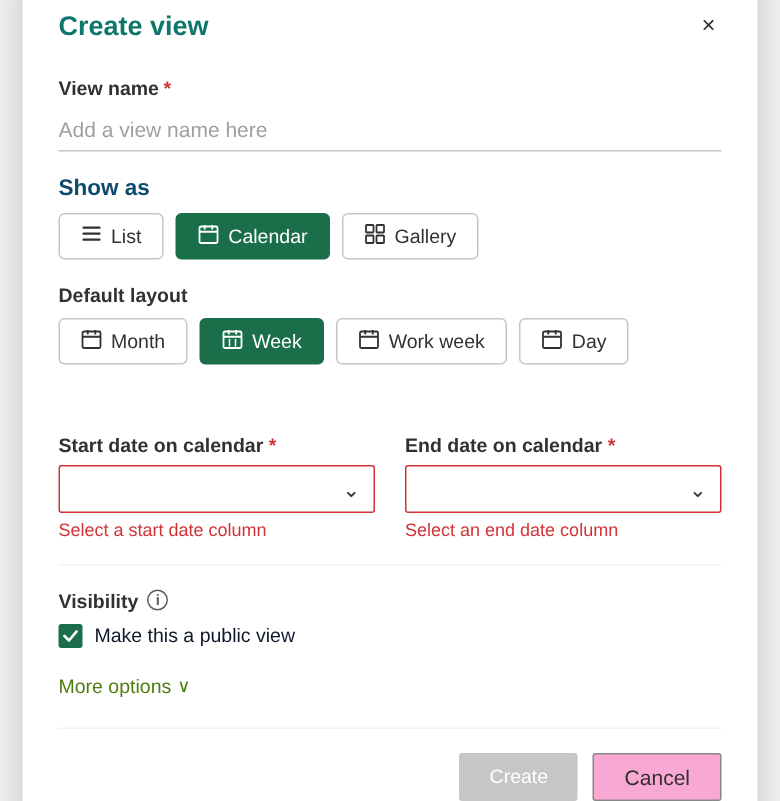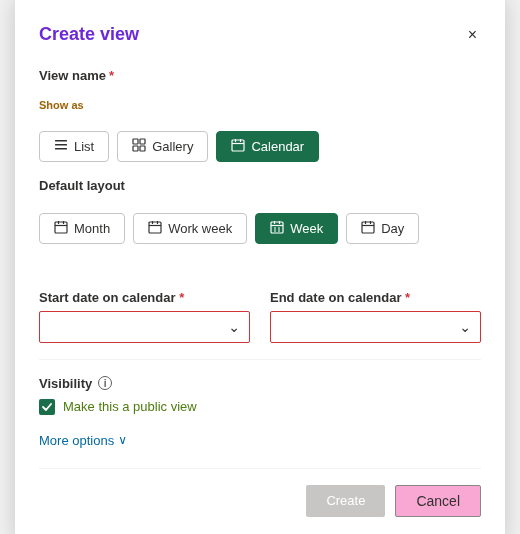--- a/index.html
+++ b/index.html
@@ -24,21 +24,21 @@
     }
     .dialog-header {
       display: flex;
       justify-content: space-between;
       align-items: center;
       margin-bottom: 20px;
     }
     .dialog-title {
       font-size: 18px;
       font-weight: 600;
-      color: #6d28d9;
+      color: #0f766e;
     }
     .close-btn {
       background: none;
       border: none;
       cursor: pointer;
       font-size: 16px;
       color: #323130;
       padding: 4px;
       display: flex;
       align-items: center;
@@ -62,44 +62,43 @@
       border-bottom: 1px solid #c8c6c4;
       padding: 6px 0;
       font-size: 14px;
       color: #605e5c;
       outline: none;
       background: transparent;
     }
     .view-name-input::placeholder { color: #a19f9d; }
 
     .show-as-label {
-      font-size: 11px;
-      font-weight: 600;
-      color: #a16207;
+      font-size: 15px;
+      font-weight: 600;
+      color: #0c4a6e;
       margin-bottom: 8px;
     }
     .btn-group {
       display: flex;
       gap: 8px;
       flex-wrap: wrap;
       margin-bottom: 4px;
     }
     .toggle-btn {
       display: flex;
       align-items: center;
       gap: 6px;
       padding: 6px 14px;
       border: 1px solid #c8c6c4;
       border-radius: 4px;
       background: #ffffff;
       cursor: pointer;
       font-size: 13px;
       color: #323130;
       font-family: inherit;
-      margin-top: 12px;
     }
     .toggle-btn.active {
       background: #1a6e4a;
       color: #ffffff;
       border-color: #1a6e4a;
     }
     .toggle-btn .btn-icon {
       font-size: 13px;
     }
 
@@ -193,27 +192,27 @@
       border-radius: 2px;
       display: flex;
       align-items: center;
       justify-content: center;
       cursor: pointer;
       flex-shrink: 0;
     }
     .checkbox-custom svg { display: block; }
     .checkbox-label {
       font-size: 13px;
-      color: #4d7c0f;
+      color: #0f172a;
     }
 
     .more-options-btn {
       background: none;
       border: none;
-      color: #0369a1;
+      color: #4d7c0f;
       font-size: 13px;
       cursor: pointer;
       display: flex;
       align-items: center;
       gap: 4px;
       padding: 0;
       font-family: inherit;
       margin-bottom: 20px;
     }
 
@@ -259,97 +258,98 @@
   <div class="dialog-header">
     <span class="dialog-title">Create view</span>
     <button class="close-btn">×</button>
   </div>
 
   <div class="field-section">
     <div class="field-label">
       <span>View name</span>
       <span class="required">*</span>
     </div>
+    <input class="view-name-input" type="text" value="" placeholder="Add a view name here" style="">
   </div>
 
   <div class="field-section">
     <div class="show-as-label">Show as</div>
     <div class="btn-group">
       <button class="toggle-btn">
         <span class="btn-icon">
           <svg width="14" height="14" viewBox="0 0 14 14" fill="none">
             <rect x="1" y="2" width="12" height="1.5" rx="0.5" fill="currentColor"></rect>
             <rect x="1" y="6" width="12" height="1.5" rx="0.5" fill="currentColor"></rect>
             <rect x="1" y="10" width="12" height="1.5" rx="0.5" fill="currentColor"></rect>
           </svg>
         </span>
         <span>List</span>
       </button>
+      <button class="toggle-btn active">
+        <span class="btn-icon">
+          <svg width="14" height="14" viewBox="0 0 14 14" fill="none">
+            <rect x="1" y="2" width="12" height="11" rx="1" stroke="white" stroke-width="1.2" fill="none"></rect>
+            <line x1="1" y1="5.5" x2="13" y2="5.5" stroke="white" stroke-width="1.2"></line>
+            <line x1="4.5" y1="1" x2="4.5" y2="4" stroke="white" stroke-width="1.2"></line>
+            <line x1="9.5" y1="1" x2="9.5" y2="4" stroke="white" stroke-width="1.2"></line>
+          </svg>
+        </span>
+        <span>Calendar</span>
+      </button>
       <button class="toggle-btn">
         <span class="btn-icon">
           <svg width="14" height="14" viewBox="0 0 14 14" fill="none">
             <rect x="1" y="1" width="5" height="5" rx="0.5" stroke="currentColor" stroke-width="1.2" fill="none"></rect>
             <rect x="8" y="1" width="5" height="5" rx="0.5" stroke="currentColor" stroke-width="1.2" fill="none"></rect>
             <rect x="1" y="8" width="5" height="5" rx="0.5" stroke="currentColor" stroke-width="1.2" fill="none"></rect>
             <rect x="8" y="8" width="5" height="5" rx="0.5" stroke="currentColor" stroke-width="1.2" fill="none"></rect>
           </svg>
         </span>
         <span>Gallery</span>
       </button>
-      <button class="toggle-btn active">
-        <span class="btn-icon">
-          <svg width="14" height="14" viewBox="0 0 14 14" fill="none">
-            <rect x="1" y="2" width="12" height="11" rx="1" stroke="white" stroke-width="1.2" fill="none"></rect>
-            <line x1="1" y1="5.5" x2="13" y2="5.5" stroke="white" stroke-width="1.2"></line>
-            <line x1="4.5" y1="1" x2="4.5" y2="4" stroke="white" stroke-width="1.2"></line>
-            <line x1="9.5" y1="1" x2="9.5" y2="4" stroke="white" stroke-width="1.2"></line>
-          </svg>
-        </span>
-        <span>Calendar</span>
-      </button>
     </div>
   </div>
 
   <div class="layout-section">
     <div class="layout-label">Default layout</div>
     <div class="btn-group">
       <button class="toggle-btn">
         <span class="btn-icon">
           <svg width="14" height="14" viewBox="0 0 14 14" fill="none">
             <rect x="1" y="2" width="12" height="11" rx="1" stroke="currentColor" stroke-width="1.2" fill="none"></rect>
             <line x1="1" y1="5.5" x2="13" y2="5.5" stroke="currentColor" stroke-width="1.2"></line>
             <line x1="4.5" y1="1" x2="4.5" y2="4" stroke="currentColor" stroke-width="1.2"></line>
             <line x1="9.5" y1="1" x2="9.5" y2="4" stroke="currentColor" stroke-width="1.2"></line>
           </svg>
         </span>
         <span>Month</span>
-      </button>
-      <button class="toggle-btn">
-        <span class="btn-icon">
-          <svg width="14" height="14" viewBox="0 0 14 14" fill="none">
-            <rect x="1" y="2" width="12" height="11" rx="1" stroke="currentColor" stroke-width="1.2" fill="none"></rect>
-            <line x1="1" y1="5.5" x2="13" y2="5.5" stroke="currentColor" stroke-width="1.2"></line>
-            <line x1="4.5" y1="1" x2="4.5" y2="4" stroke="currentColor" stroke-width="1.2"></line>
-            <line x1="9.5" y1="1" x2="9.5" y2="4" stroke="currentColor" stroke-width="1.2"></line>
-          </svg>
-        </span>
-        <span>Work week</span>
       </button>
       <button class="toggle-btn active">
         <span class="btn-icon">
           <svg width="14" height="14" viewBox="0 0 14 14" fill="none">
             <rect x="1" y="2" width="12" height="11" rx="1" stroke="white" stroke-width="1.2" fill="none"></rect>
             <line x1="1" y1="5.5" x2="13" y2="5.5" stroke="white" stroke-width="1.2"></line>
             <line x1="4.5" y1="1" x2="4.5" y2="4" stroke="white" stroke-width="1.2"></line>
             <line x1="9.5" y1="1" x2="9.5" y2="4" stroke="white" stroke-width="1.2"></line>
             <line x1="5" y1="7" x2="5" y2="12" stroke="white" stroke-width="1"></line>
             <line x1="9" y1="7" x2="9" y2="12" stroke="white" stroke-width="1"></line>
           </svg>
         </span>
         <span>Week</span>
+      </button>
+      <button class="toggle-btn">
+        <span class="btn-icon">
+          <svg width="14" height="14" viewBox="0 0 14 14" fill="none">
+            <rect x="1" y="2" width="12" height="11" rx="1" stroke="currentColor" stroke-width="1.2" fill="none"></rect>
+            <line x1="1" y1="5.5" x2="13" y2="5.5" stroke="currentColor" stroke-width="1.2"></line>
+            <line x1="4.5" y1="1" x2="4.5" y2="4" stroke="currentColor" stroke-width="1.2"></line>
+            <line x1="9.5" y1="1" x2="9.5" y2="4" stroke="currentColor" stroke-width="1.2"></line>
+          </svg>
+        </span>
+        <span>Work week</span>
       </button>
       <button class="toggle-btn">
         <span class="btn-icon">
           <svg width="14" height="14" viewBox="0 0 14 14" fill="none">
             <rect x="1" y="2" width="12" height="11" rx="1" stroke="currentColor" stroke-width="1.2" fill="none"></rect>
             <line x1="1" y1="5.5" x2="13" y2="5.5" stroke="currentColor" stroke-width="1.2"></line>
             <line x1="4.5" y1="1" x2="4.5" y2="4" stroke="currentColor" stroke-width="1.2"></line>
             <line x1="9.5" y1="1" x2="9.5" y2="4" stroke="currentColor" stroke-width="1.2"></line>
           </svg>
         </span>
@@ -362,31 +362,33 @@
     <div class="date-field">
       <div class="date-field-label">
         <span>Start date on calendar</span>
         <span class="required">*</span>
       </div>
       <div class="date-select-wrapper">
         <select>
           <option value="" label=""></option>
         </select>
       </div>
+      <div class="date-error">Select a start date column</div>
     </div>
     <div class="date-field">
       <div class="date-field-label">
         <span>End date on calendar</span>
         <span class="required">*</span>
       </div>
       <div class="date-select-wrapper">
         <select>
           <option value=""></option>
         </select>
       </div>
+      <div class="date-error">Select an end date column</div>
     </div>
   </div>
 
   <hr class="section-divider">
 
   <div class="visibility-section">
     <div class="visibility-label">
       <span>Visibility</span>
       <span class="info-icon">i</span>
     </div>

